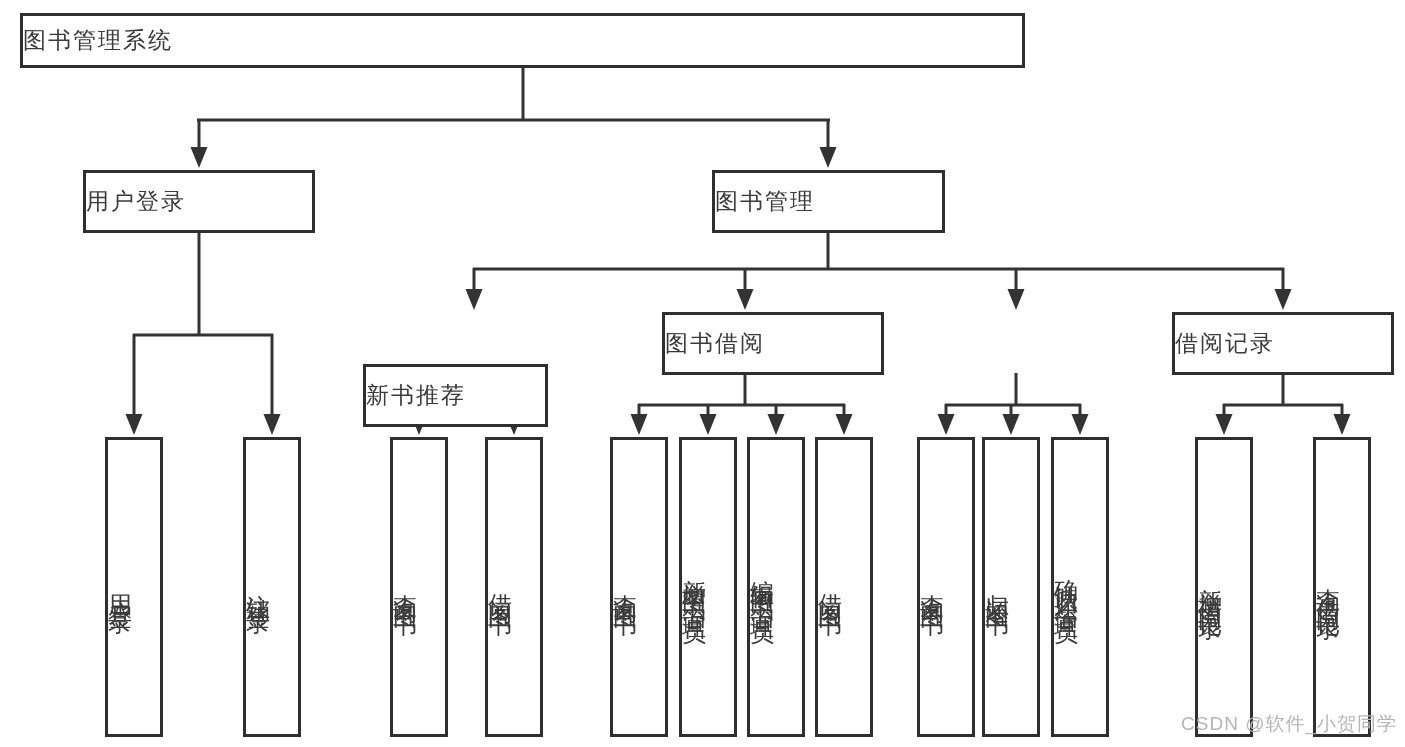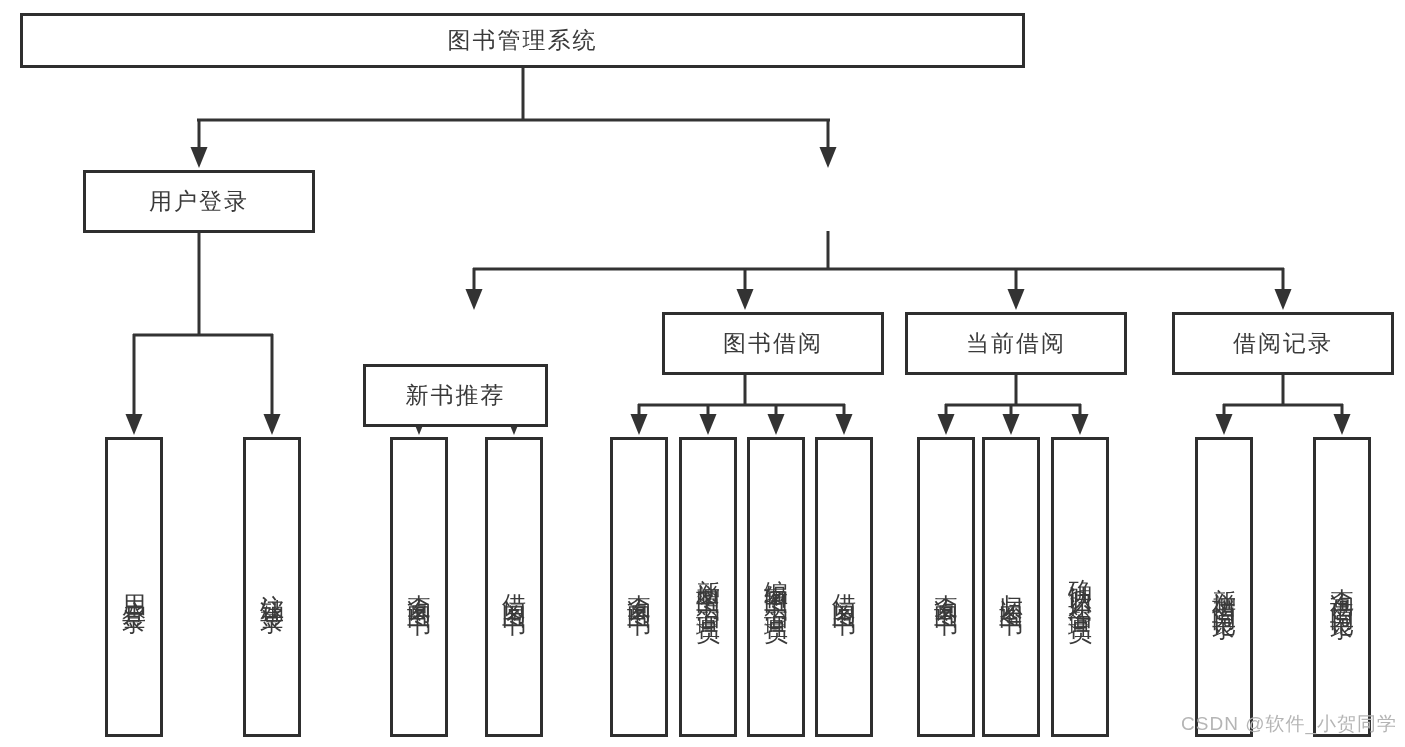--- a/index.html
+++ b/index.html
@@ -16,21 +16,20 @@
     left: 0; top: 0;
     z-index: 1;
   }
   .box {
     position: absolute;
     box-sizing: border-box;
     background: #ffffff;
     border: 3px solid var(--border, #2f2f2f);
     display: flex;
     align-items: center;
-    justify-content: center;
     color: var(--text, #3a3a3a);
     z-index: 2;
   }
   .hbox span {
     font-size: 23px;
     letter-spacing: 2px;
     white-space: nowrap;
   }
   .vbox span {
     writing-mode: vertical-lr;
@@ -111,29 +110,29 @@
       <polygon points="1333.5,414 1350.5,414 1342,435" fill="#333333"></polygon>
     </svg>
 
   <div class="box hbox" style="left:20px; top:13px; width:1005px; height:55px;">
     <span>图书管理系统</span>
   </div>
 
   <div class="box hbox" style="left:83px; top:170px; width:232px; height:63px;">
     <span>用户登录</span>
   </div>
+  <div class="box hbox" style="left:712px; top:170px; width:233px; height:63px;">
+    <span>图书管理</span>
+  </div>
 
   <div class="box hbox" style="left:363px; top:320px; width:185px; height:63px;margin-top:44px;">
     <span>新书推荐</span>
   </div>
   <div class="box hbox" style="left:662px; top:312px; width:222px; height:63px;">
     <span>图书借阅</span>
-  </div>
-  <div class="box hbox" style="left:905px; top:312px; width:222px; height:63px;">
-    <span>当前借阅</span>
   </div>
   <div class="box hbox" style="left:1172px; top:312px; width:222px; height:63px;">
     <span>借阅记录</span>
   </div>
 
   <div class="box vbox" style="left:105px; top:437px; width:58px; height:300px;">
     <span>用户登录</span>
   </div>
   <div class="box vbox" style="left:243px; top:437px; width:58px; height:300px;">
     <span>注销登录</span>

